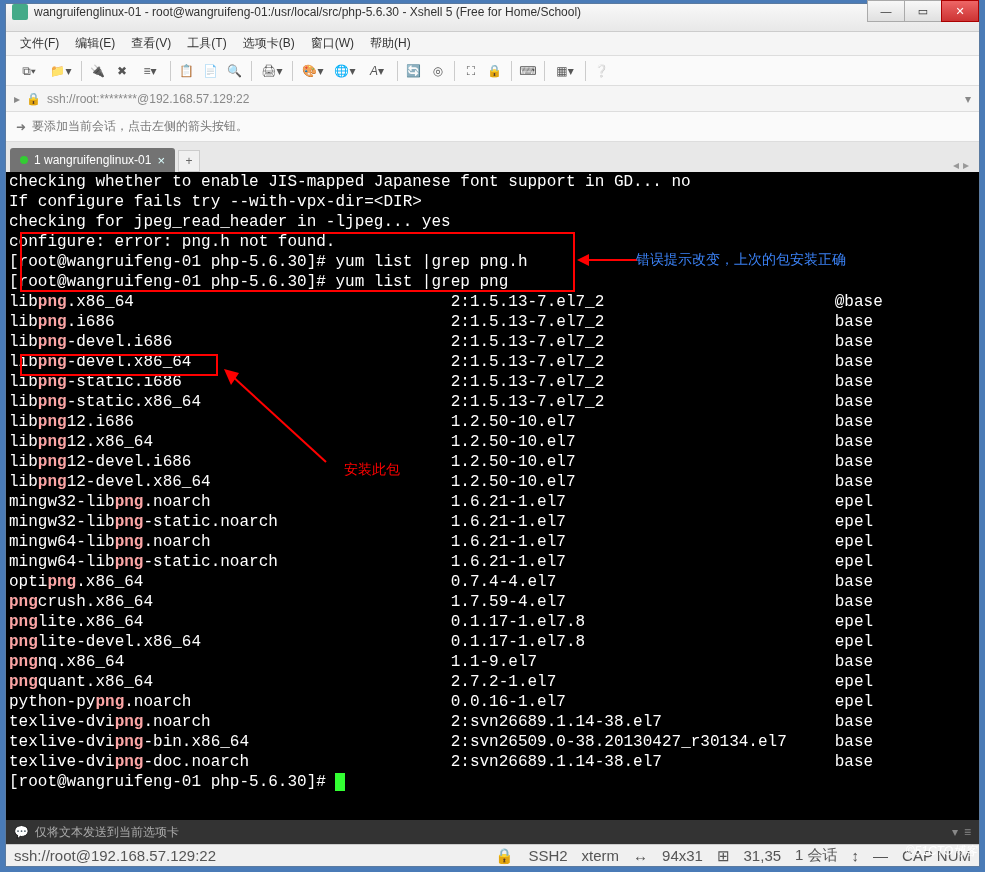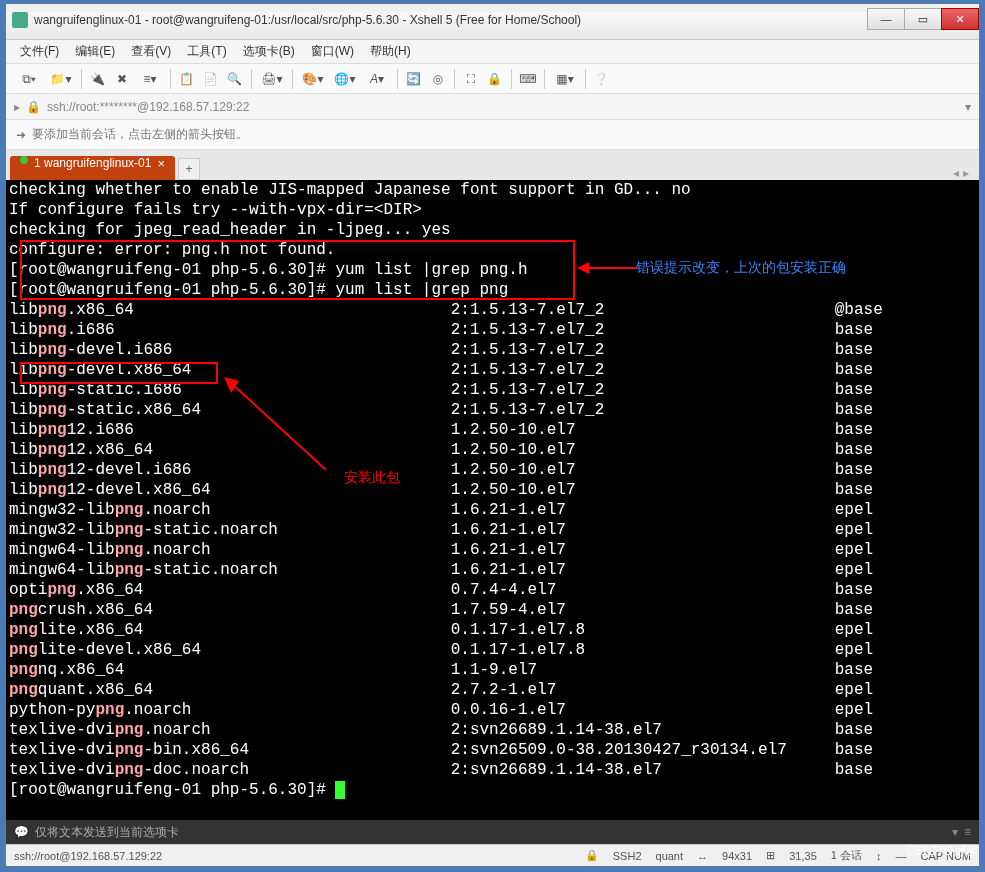--- a/index.html
+++ b/index.html
@@ -20,21 +20,20 @@
   display: flex;
   flex-direction: column;
 }
 .titlebar {
   height: 28px;
   background: linear-gradient(#f8f8f8, #e8e8e8);
   display: flex;
   align-items: center;
   padding: 0 0 12px 6px;
   border-bottom: 1px solid #ccc;
-  margin-top: 8px;
 }
 .titlebar .icon { width: 16px; height: 16px; background: #4a8; border-radius: 2px; margin-right: 6px; }
 .titlebar .title { flex: 1; color: #333; font-size: 12px; }
 .winbtns { display: flex; }
 .winbtn { width: 38px; height: 22px; display: flex; align-items: center; justify-content: center; border: 1px solid #aaa; background: linear-gradient(#f8f8f8,#e0e0e0); margin-left: -1px; margin-top: -1px; font-size: 11px; color: #333; }
 .winbtn.close { background: linear-gradient(#e66, #c33); color: #fff; border-color: #a00; }
 .menubar {
   height: 24px;
   display: flex;
   align-items: center;
@@ -78,25 +77,25 @@
 }
 .tabbar {
   height: 30px;
   background: #e8e8e8;
   display: flex;
   align-items: flex-end;
   padding: 0 4px;
 }
 .tab {
   height: 24px;
-  background: #c2410c;
+  background: #737373;
   color: #fff;
   padding: 0 10px;
   display: flex;
-  align-items: flex-start;
+  align-items: center;
   gap: 6px;
   border-radius: 3px 3px 0 0;
   font-size: 12px;
 }
 .tab .dot { width: 8px; height: 8px; background: #3c3; border-radius: 50%; }
 .tab .x { color: #dff; font-size: 13px; }
 .newtab { width: 22px; height: 22px; background: #f0f0f0; border: 1px solid #ccc; margin-left: 3px; display: flex; align-items: center; justify-content: center; color: #666; }
 .tabbar .nav { margin-left: auto; display: flex; gap: 4px; padding-right: 6px; color: #999; }
 .terminal {
   flex: 1;
@@ -127,21 +126,21 @@
   gap: 6px;
   font-size: 12px;
 }
 .statusbar2 {
   height: 22px;
   background: #f0f0f0;
   color: #555;
   display: flex;
   align-items: center;
   padding: 0 8px;
-  font-size: 11px;
+  font-size: 15px;
   border-top: 1px solid #ccc;
   gap: 14px;
 }
 .statusbar2 .right { margin-left: auto; display: flex; gap: 14px; align-items: center; }
 .watermark { position: absolute; right: 8px; bottom: 12px; color: #ffffff; font-size: 12px; font-style: italic; }
 </style>
 </head>
 <body>
 
 <div class="window">
@@ -273,21 +272,21 @@
     <span style="flex:1">仅将文本发送到当前选项卡</span>
     <span style="color:#888">▾</span>
     <span style="color:#888">≡</span>
   </div>
 
   <div class="statusbar2">
     <span>ssh://root@192.168.57.129:22</span>
     <div class="right">
       <span>🔒</span>
       <span>SSH2</span>
-      <span>quant</span>
+      <span>xterm</span>
       <span>↔</span>
       <span>94x31</span>
       <span>⊞</span>
       <span>31,35</span>
       <span>1 会话</span>
       <span>↕</span>
       <span>—</span>
       <span>CAP NUM</span>
     </div>
   </div>

